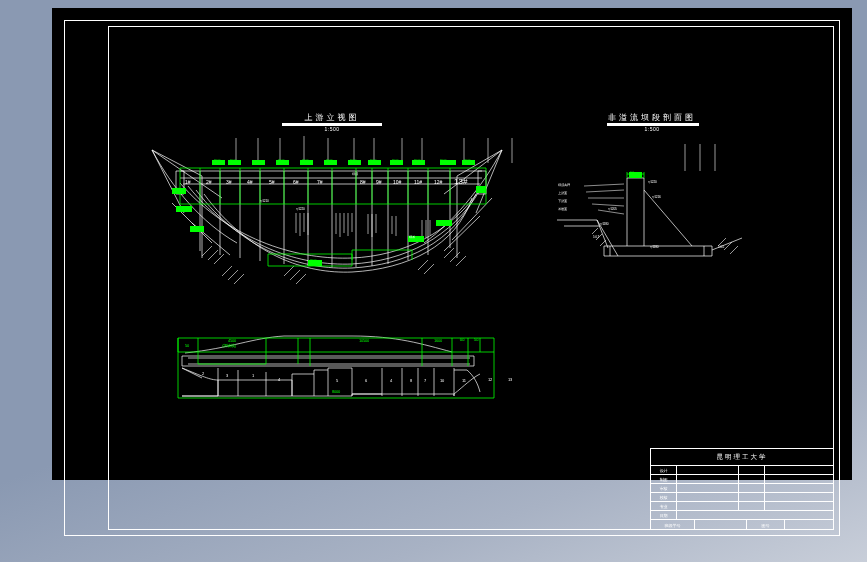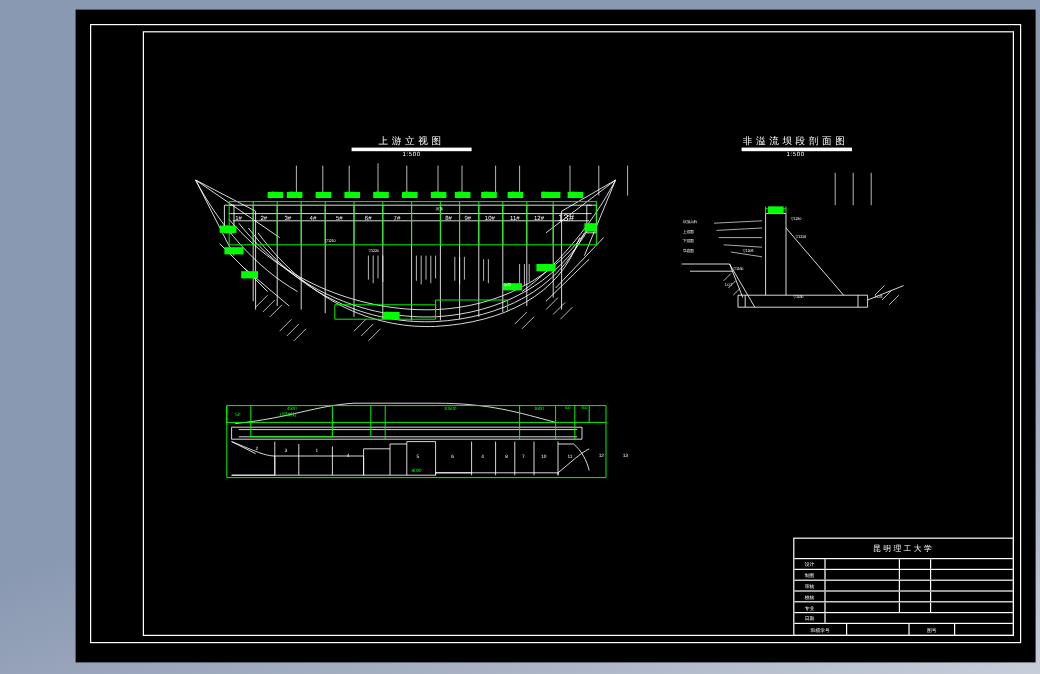--- a/index.html
+++ b/index.html
@@ -6,23 +6,22 @@
   html,body{margin:0;padding:0;}
   body{
     width:867px;height:562px;overflow:hidden;
     background:linear-gradient(160deg,#8a99b2 0%,#8a99b2 55%,#a8b2c4 80%,#c8ced9 100%);
     font-family:"Liberation Sans",sans-serif;
   }
   #root{position:relative;width:867px;height:562px;}
 
   
   .paper{
-    position:absolute;left:52px;top:8px;width:800px;height:544px;
+    position:absolute;left:52px;top:8px;width:800px;height:472px;
     background:#000;
-    margin-left:11px;
   }
   
   .frame-outer{
     position:absolute;left:12px;top:12px;width:776px;height:516px;
     border:1px solid #ffffff;box-sizing:border-box;
   }
   
   .frame-inner{
     position:absolute;left:56px;top:18px;width:726px;height:504px;
     border:1px solid #ffffff;box-sizing:border-box;

